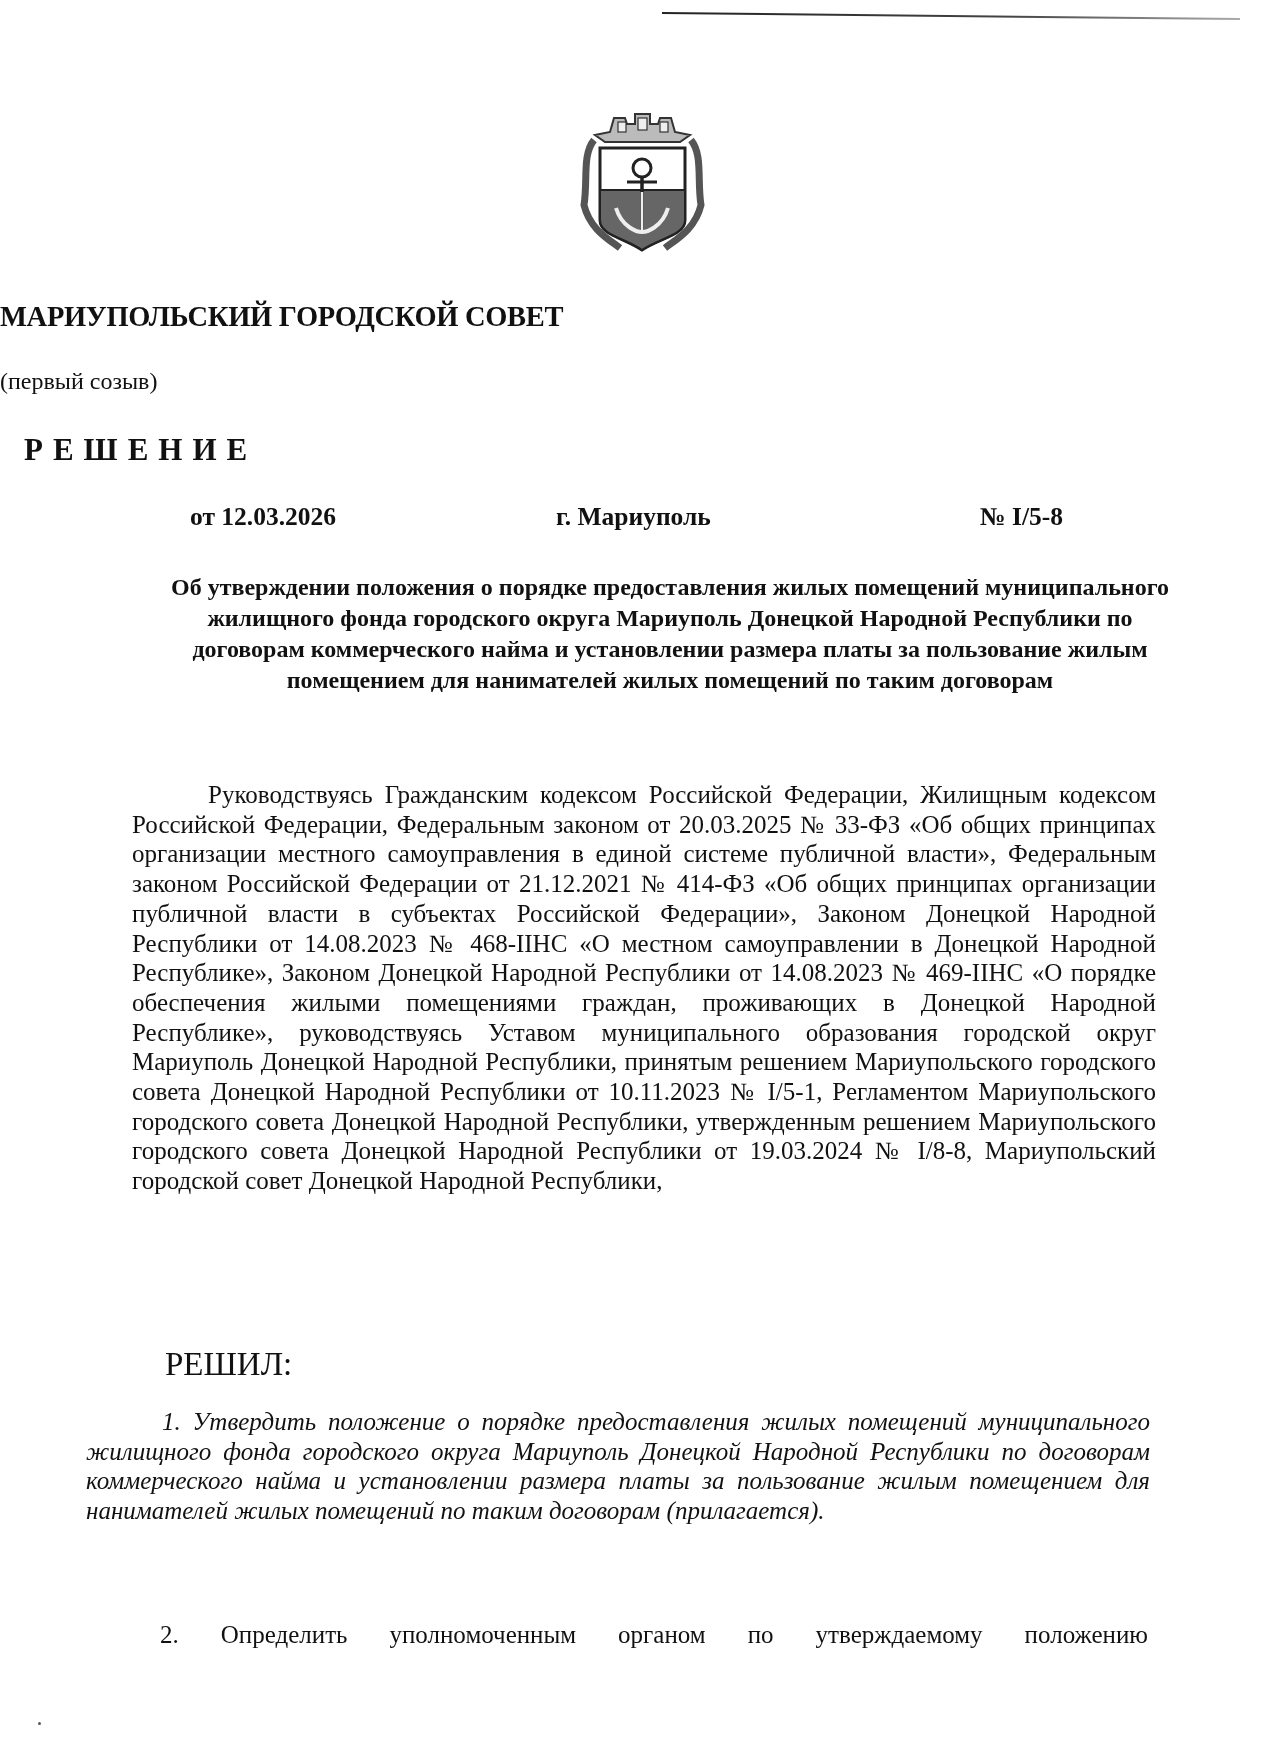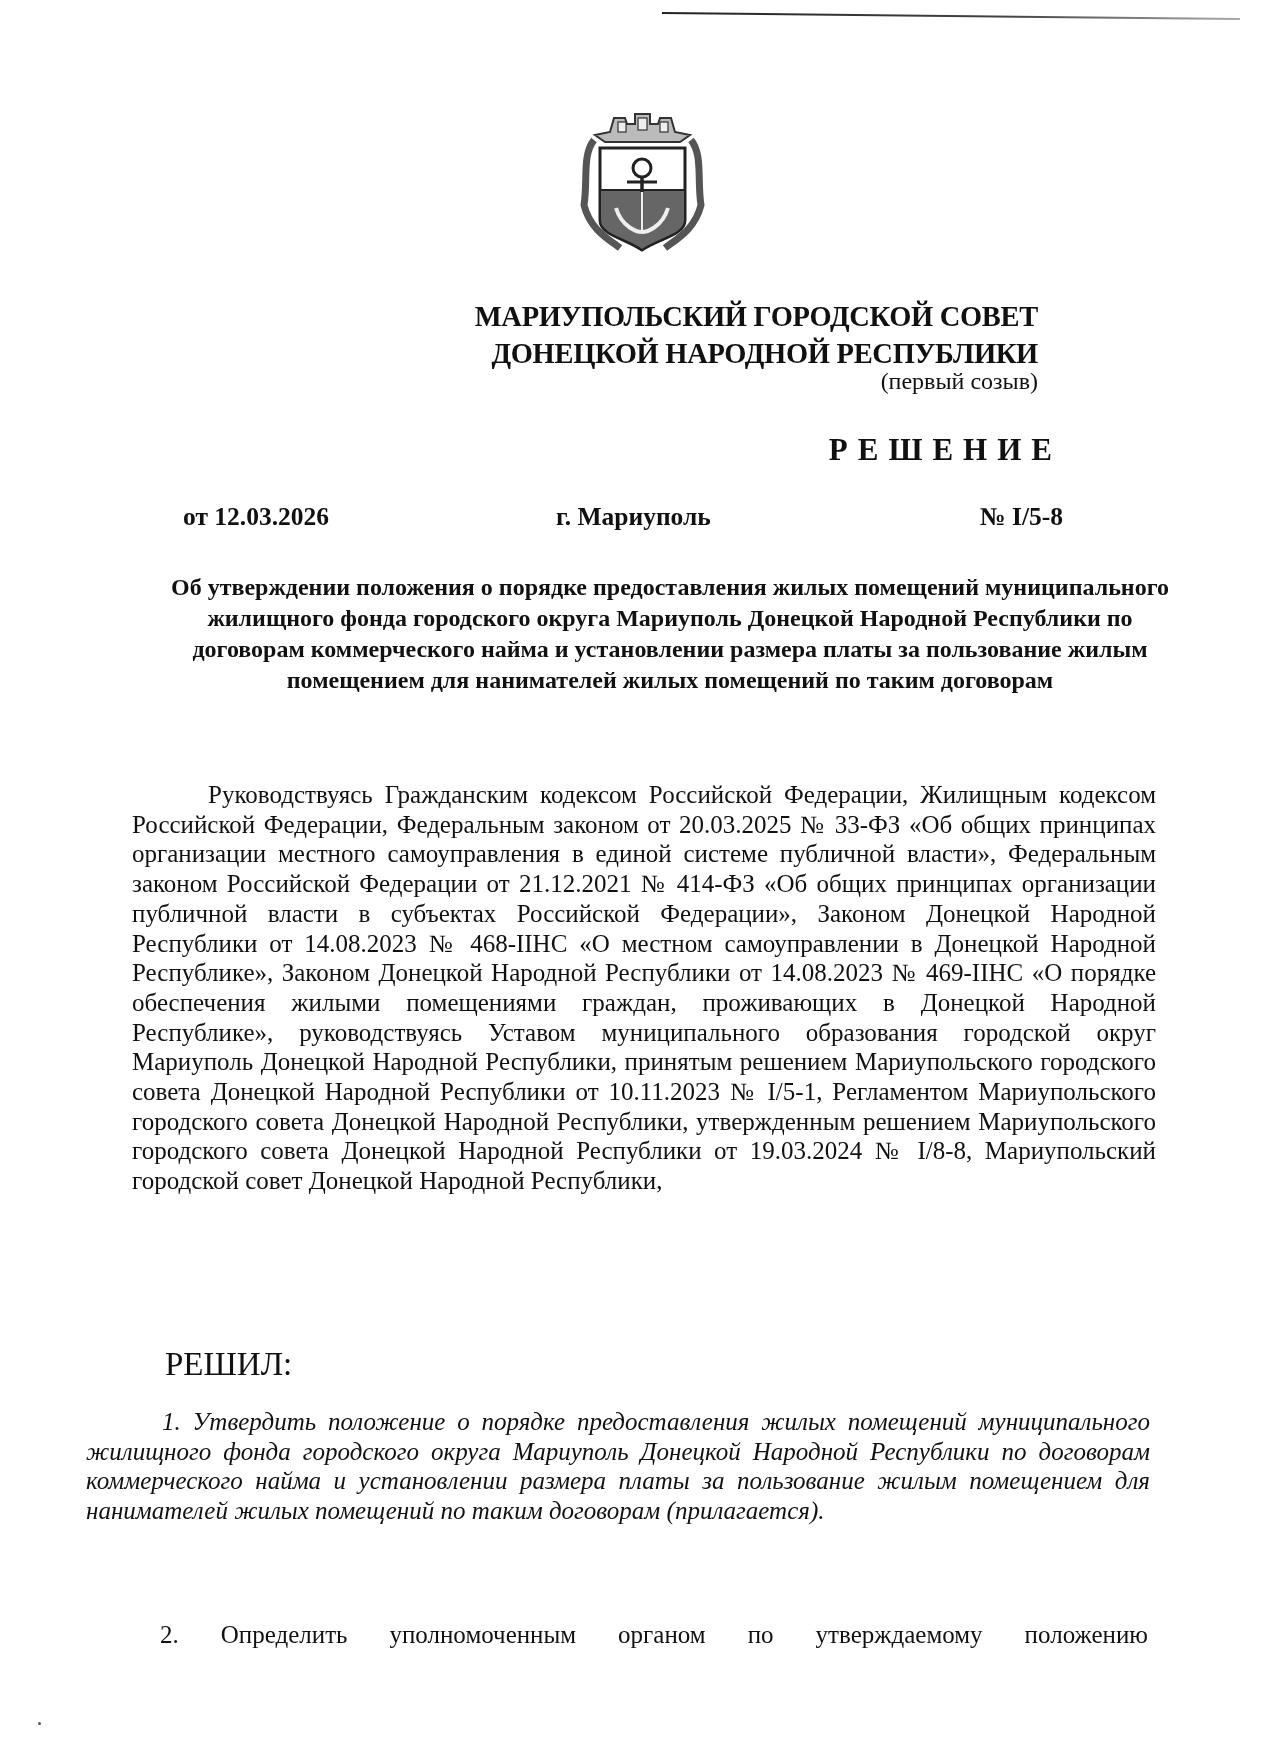--- a/index.html
+++ b/index.html
@@ -2,26 +2,26 @@
 <html><head>
 <meta charset="utf-8">
 <style>
   html, body { margin: 0; padding: 0; background: #ffffff; }
   body { width: 1275px; height: 1753px; position: relative; overflow: hidden;
          font-family: "Liberation Serif", "DejaVu Serif", serif; color: #111; }
   .scan-line { position: absolute; left: 662px; top: 12px; width: 578px; height: 2px;
                background: linear-gradient(90deg, #222 0%, #444 60%, #aaa 100%);
                transform: rotate(0.6deg); transform-origin: left center; }
   .emblem { position: absolute; left: 580px; top: 110px; width: 125px; height: 145px; }
-  .center { position: absolute; left: 0; width: 1038px; text-align: right; }
+  .center { position: absolute; left: 0; width: 1038px; text-align: left; }
   .org { top: 298px; font-weight: bold; font-size: 28.5px; line-height: 37px; letter-spacing: -0.3px; }
   .convocation { top: 368px; font-size: 24px; font-family: Liberation Serif, serif; }
   .decision-title { top: 432px; font-weight: bold; font-size: 31px; letter-spacing: 10px; padding-left: 24px; }
   .meta-row { position: absolute; top: 502px; font-weight: bold; font-size: 25.5px; }
-  .meta-date { left: 183px; }
+  .meta-date { left: 190px; }
   .meta-city { left: 556px; }
   .meta-num { left: 980px; }
   .subject { position: absolute; top: 572px; left: 150px; width: 1040px; text-align: center;
              font-weight: bold; font-size: 24px; line-height: 31px; }
   .para { position: absolute; font-size: 25px; line-height: 29.7px; text-align: justify; }
   .preamble { left: 132px; top: 780px; width: 1024px; text-indent: 76px; }
   .resolved { position: absolute; left: 165px; top: 1346px; font-weight: normal; font-size: 33px; }
   .item1 { left: 86px; top: 1407px; width: 1064px; text-indent: 76px; font-style: italic; }
   .item2 { left: 84px; top: 1620px; width: 1064px; text-indent: 76px; text-align-last: justify; }
   .dot { position: absolute; left: 38px; top: 1722px; width: 3px; height: 3px; background: #555; border-radius: 50%; }
@@ -47,21 +47,20 @@
     <circle cx="62" cy="58" r="9" fill="none" stroke="#222" stroke-width="3"></circle>
     <line x1="62" y1="67" x2="62" y2="120" stroke="#222" stroke-width="3.5"></line>
     <line x1="47" y1="72" x2="77" y2="72" stroke="#222" stroke-width="3"></line>
     <path d="M36,98 C42,118 58,122 62,122 C66,122 82,118 88,98" fill="none" stroke="#eee" stroke-width="4"></path>
     <line x1="62" y1="82" x2="62" y2="120" stroke="#eee" stroke-width="2.5"></line>
   </svg>
 </div>
 
 <div class="center org">
   <div>МАРИУПОЛЬСКИЙ ГОРОДСКОЙ СОВЕТ</div>
-  <div>ДОНЕЦКОЙ НАРОДНОЙ РЕСПУБЛИКИ</div>
 </div>
 
 <div class="center convocation">(первый созыв)</div>
 
 <div class="center decision-title">РЕШЕНИЕ</div>
 
 <div class="meta-row meta-date">от 12.03.2026</div>
 <div class="meta-row meta-city">г. Мариуполь</div>
 <div class="meta-row meta-num">№ I/5-8</div>
 

